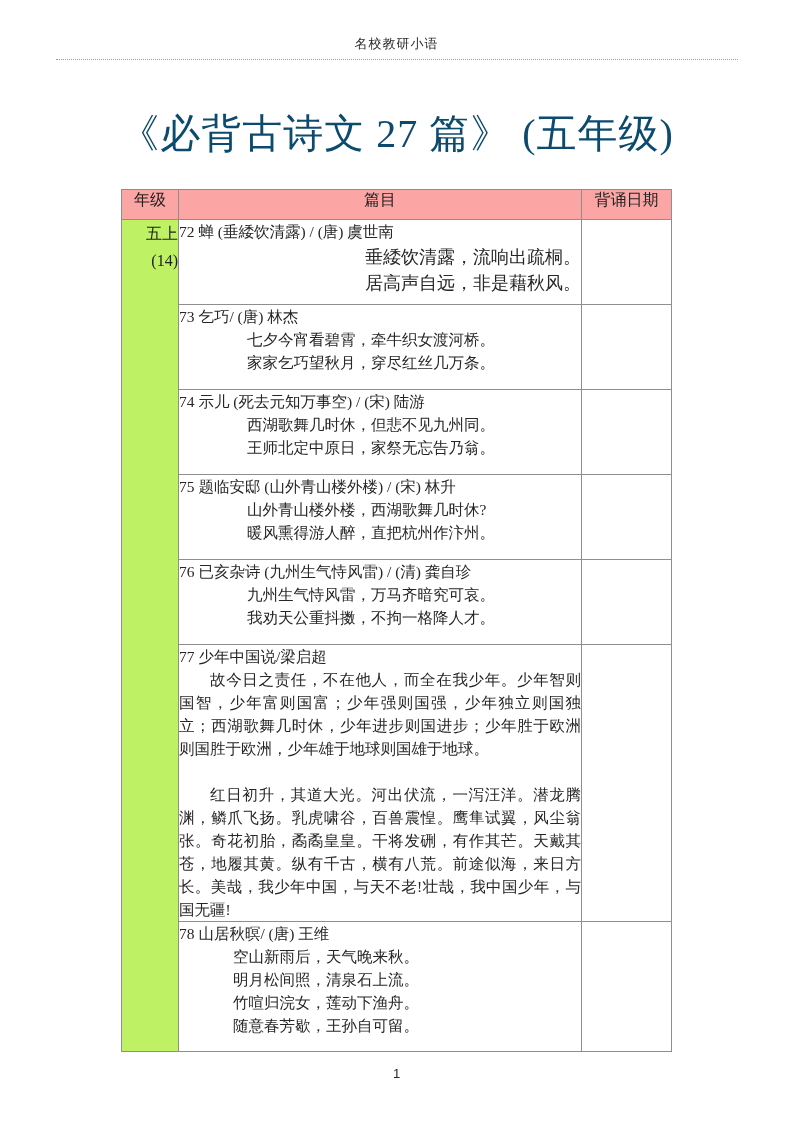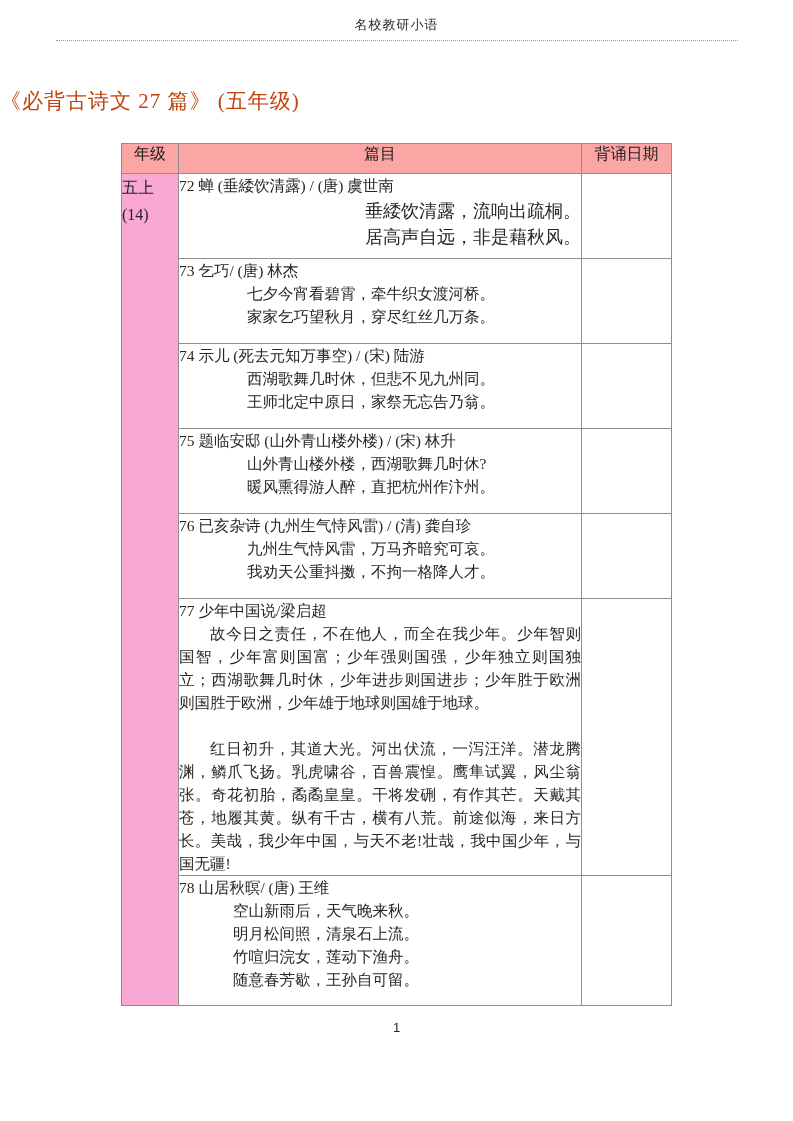--- a/index.html
+++ b/index.html
@@ -3,42 +3,42 @@
 <meta charset="utf-8">
 <style>
   html,body{margin:0;padding:0;}
   body{
     width:793px;min-height:1121px;background:#ffffff;
     font-family:"Liberation Serif","DejaVu Serif",serif;
     color:#1f1f1f;overflow:hidden;
   }
   .doc-header{
     width:682px;margin:0 auto;text-align:center;
-    padding-top:16px;padding-bottom:6px;
+    padding-top:35px;padding-bottom:6px;
     border-bottom:1px dotted #9b9b9b;
     font-size:13px;color:#2a2a2a;letter-spacing:1px;
   }
   .doc-title{
-    font-size:21px;margin-top:46px;
-    letter-spacing:1px;color:#c2410c;
+    text-align:center;font-size:40px;margin-top:46px;
+    letter-spacing:1px;color:#0c4a6e;
   }
   table.poems{
     width:550px;margin:28px auto 0;border-collapse:collapse;
     table-layout:fixed;
   }
   table.poems th,table.poems td{
     border:1px solid #8e8e8e;vertical-align:top;padding:0;
     word-break:break-all;
   }
   thead th{
     background:#fca5a5;font-weight:normal;font-size:16px;
     height:29px;vertical-align:middle;text-align:center;color:#222;
   }
   td.grade-cell{
-    background:#f9a8d4;vertical-align:middle;text-align:left;
+    background:#bef264;vertical-align:middle;text-align:right;
     font-size:16px;line-height:27px;color:#222;
   }
   td.content-cell{
     padding:4px 8px 0 6px;font-size:15.5px;line-height:23px;color:#262626;
   }
   td.date-cell{background:#ffffff;}
   .row-title{white-space:nowrap;}
   .poem{padding-left:68px;}
   tr.row-72 .poem{padding-left:33px;font-size:18px;line-height:26px;margin-top:1px;text-align:right;}
   tr.row-78 .poem{padding-left:54px;}

